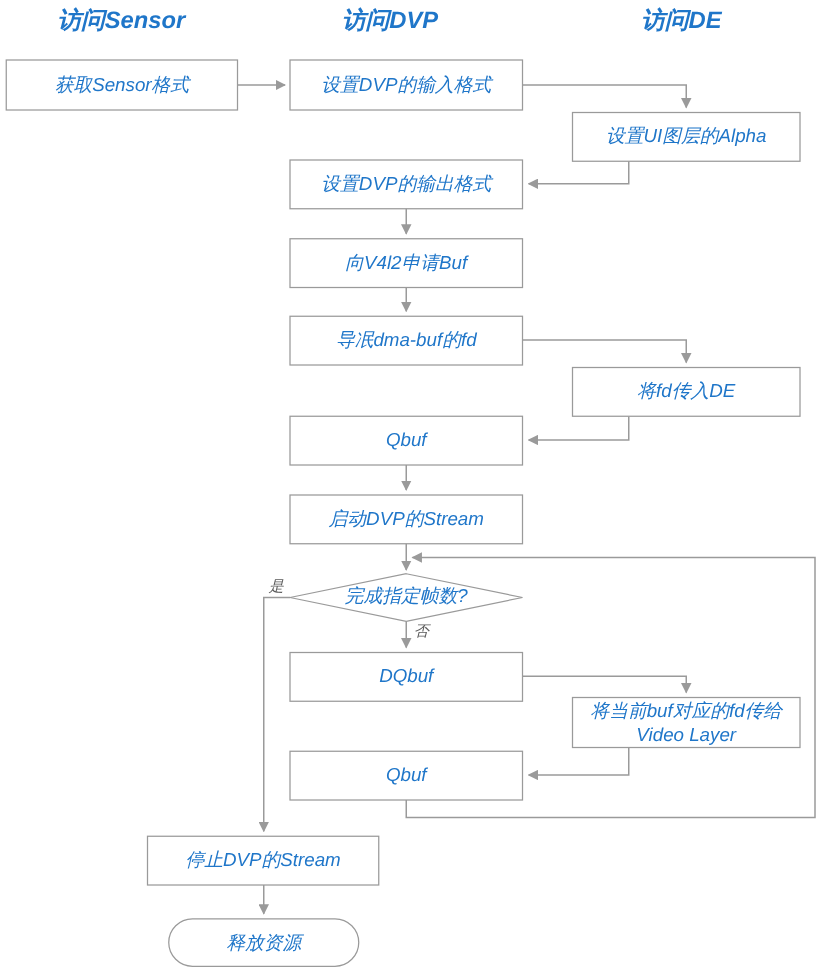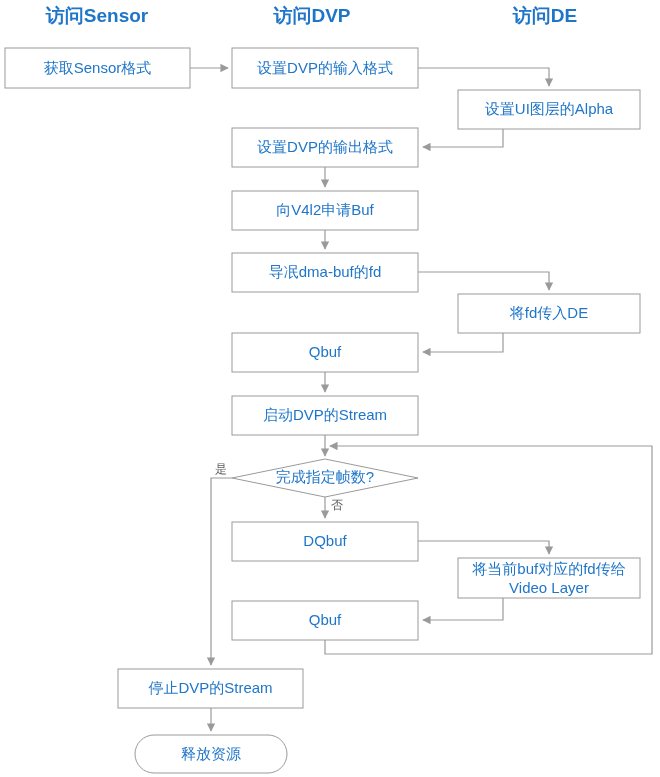--- a/index.html
+++ b/index.html
@@ -10,20 +10,21 @@
   body {
     width: 660px;
     height: 777px;
     font-family: "Liberation Sans", "DejaVu Sans", sans-serif;
     overflow: hidden;
   }
   #chart-root {
     position: relative;
     width: 660px;
     height: 777px;
+    font-style: italic;
   }
   svg#flow {
     position: absolute;
     top: 0; left: 0;
     width: 660px;
     height: 777px;
   }
   .lane-title {
     fill: #1f76c9;
     font-size: 19px;

